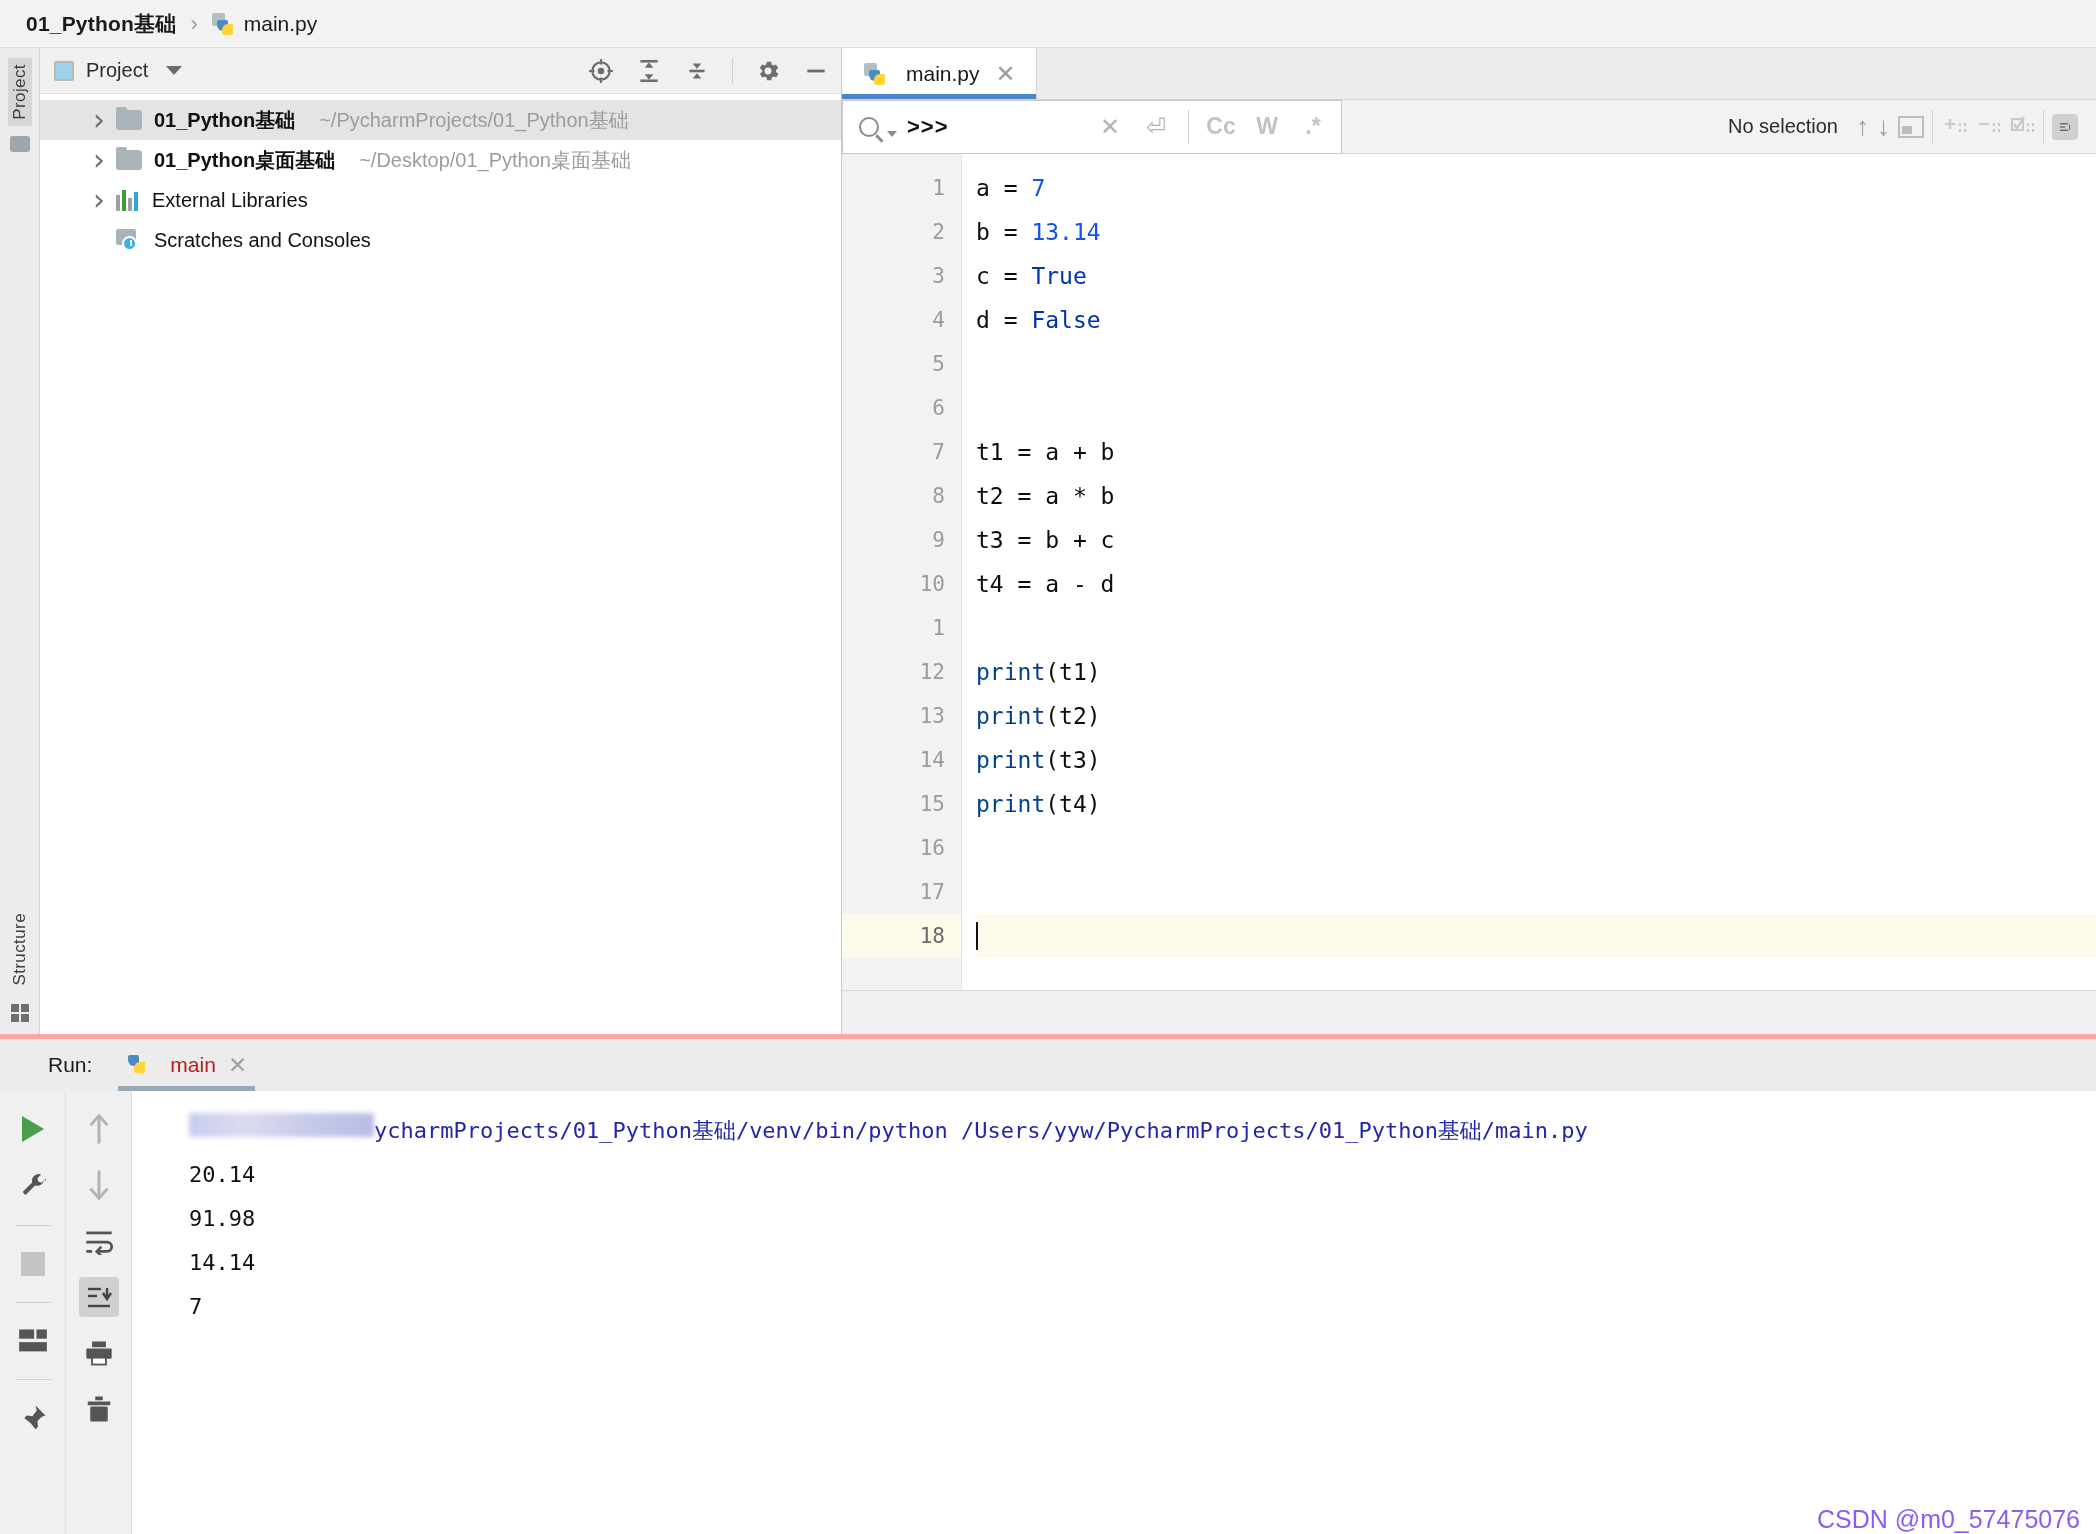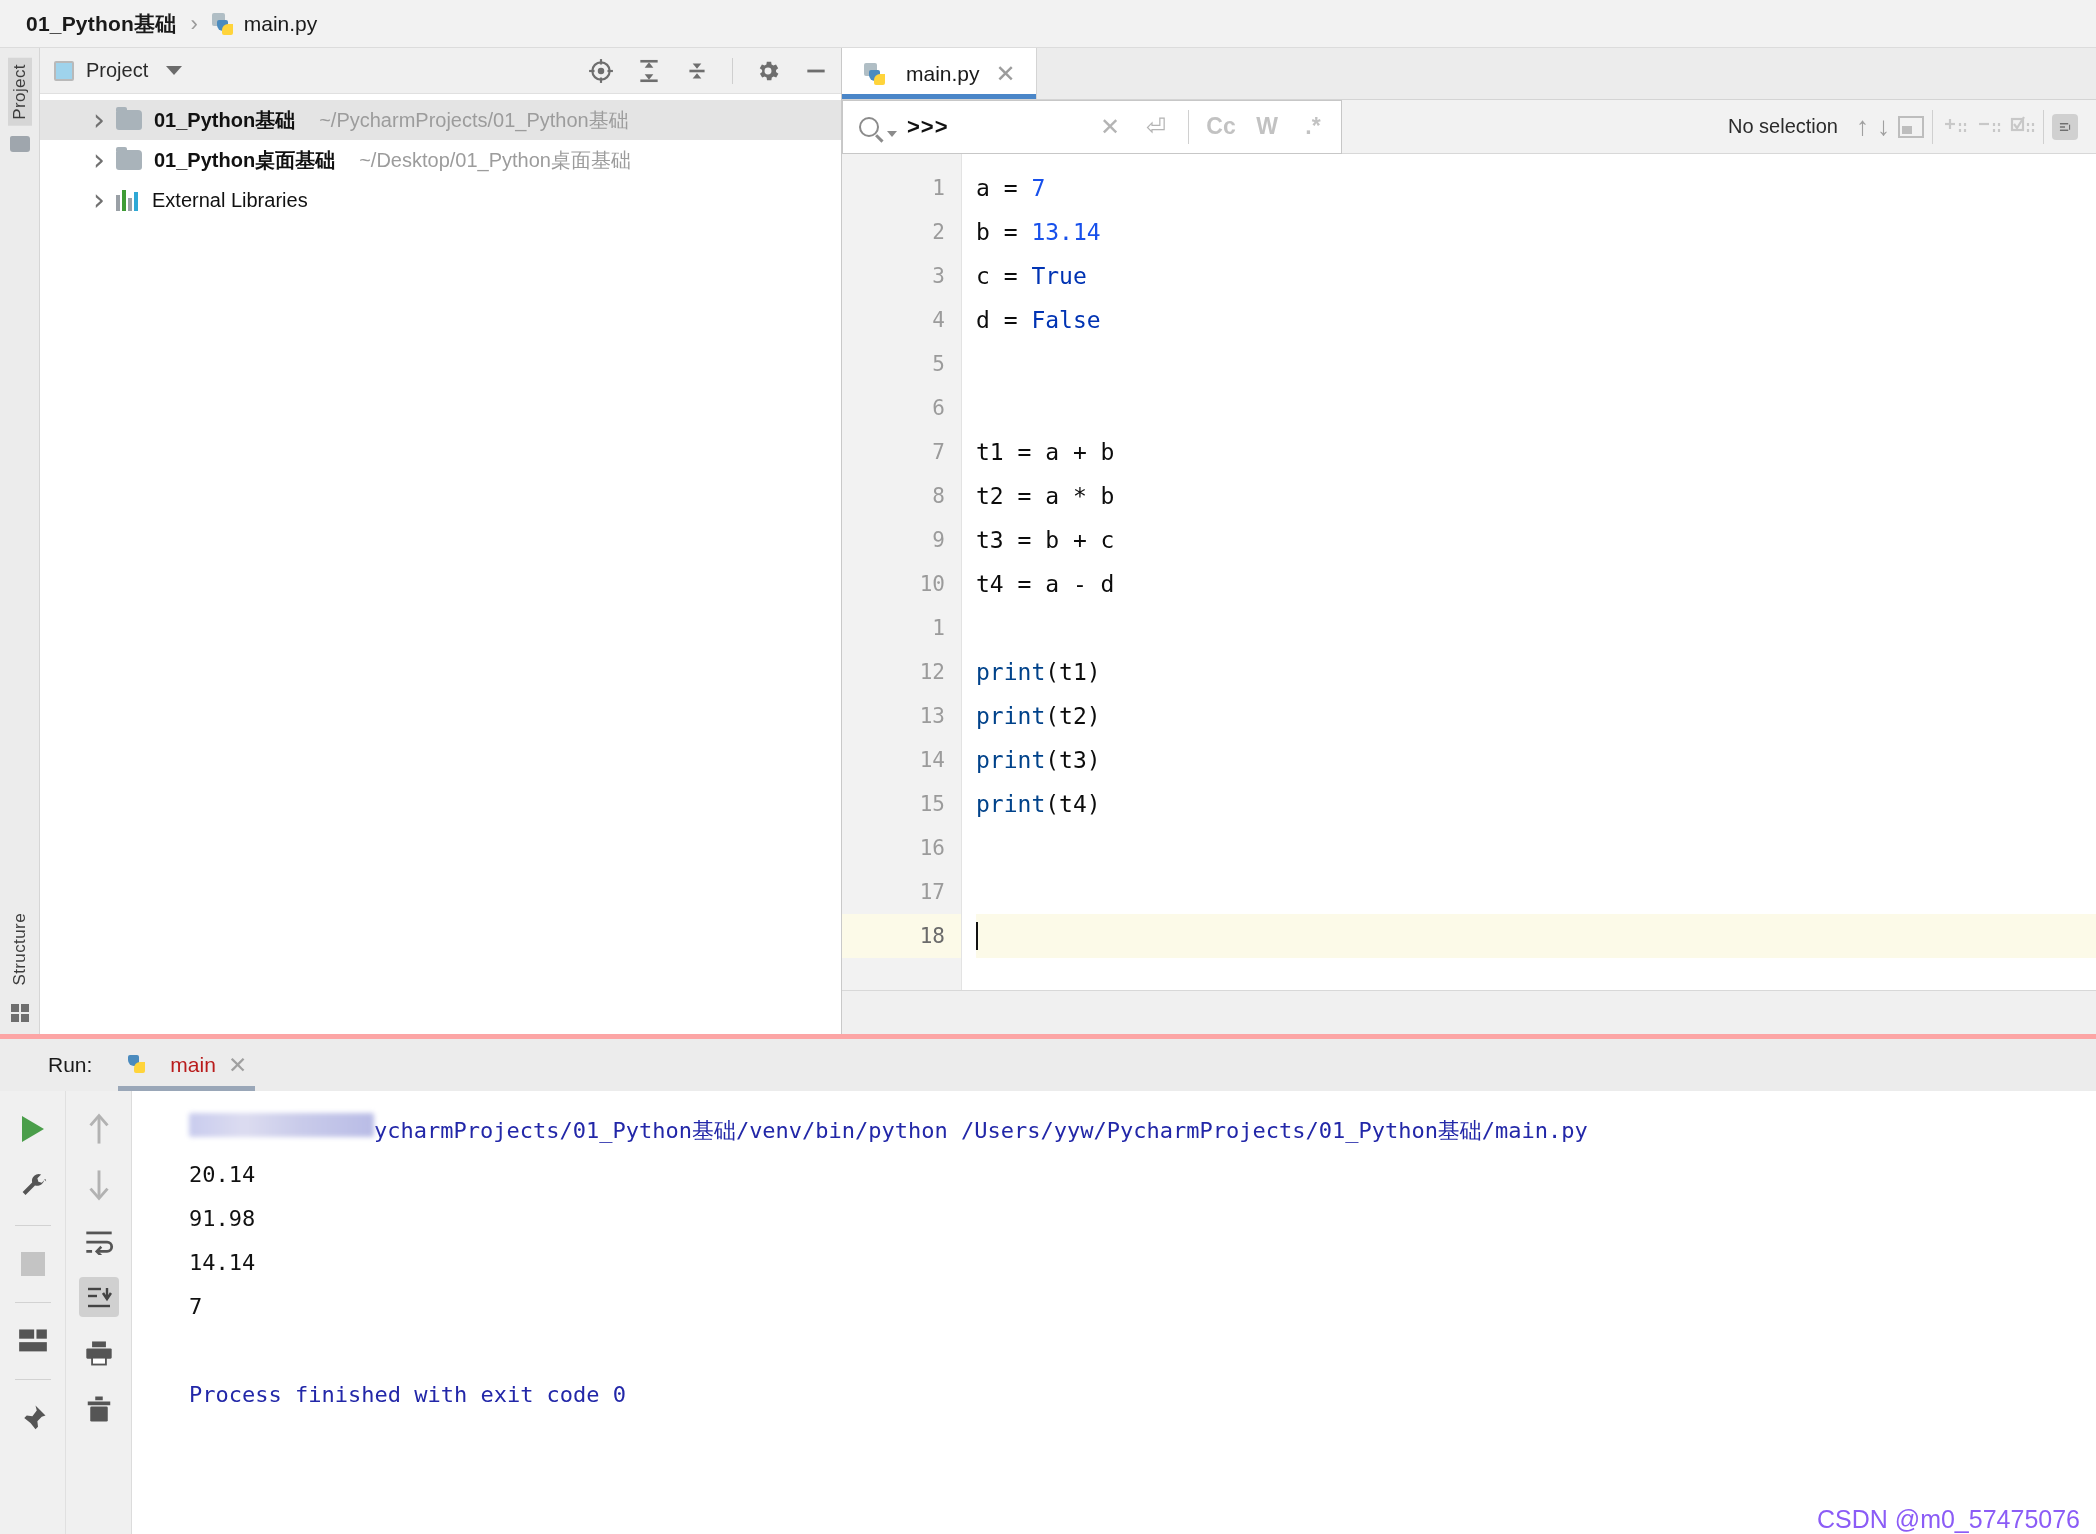--- a/index.html
+++ b/index.html
@@ -303,20 +303,28 @@
         </div>
         <div class="tree-row">
           <span class="chev"></span>
           <span class="lib-ico">
               <i></i>
               <i></i>
               <i></i>
               <i></i>
             </span>
           <span class="t-plain">External Libraries</span>
+        </div>
+        <div class="tree-row">
+          <span class="chev blank"></span>
+          <span class="scratch-ico">
+              <i class="sh"></i>
+              <i class="cl"></i>
+            </span>
+          <span class="t-plain">Scratches and Consoles</span>
         </div>
       </div>
     </div>
 
     <div class="editor-pane">
       <div class="tabs-row">
         <div class="etab active">
           <span class="py-icon">
               <i class="pg"></i>
               <i class="pb"></i>
@@ -499,19 +507,18 @@
         </span>
       </div>
 
       <div class="console">
           <div class="cmd"><span class="blurred">/Users/yyw/P</span><span>ycharmProjects/01_Python基础/venv/bin/python /Users/yyw/PycharmProjects/01_Python基础/main.py</span></div>
           <div>20.14</div>
           <div>91.98</div>
           <div>14.14</div>
           <div>7</div>
           <div>&nbsp;</div>
-          <div class="fin">Process finished with exit code 0</div>
         </div>
     </div>
   </div>
 
   <span class="watermark">CSDN @m0_57475076</span>
 </div>
 
 </body></html>

